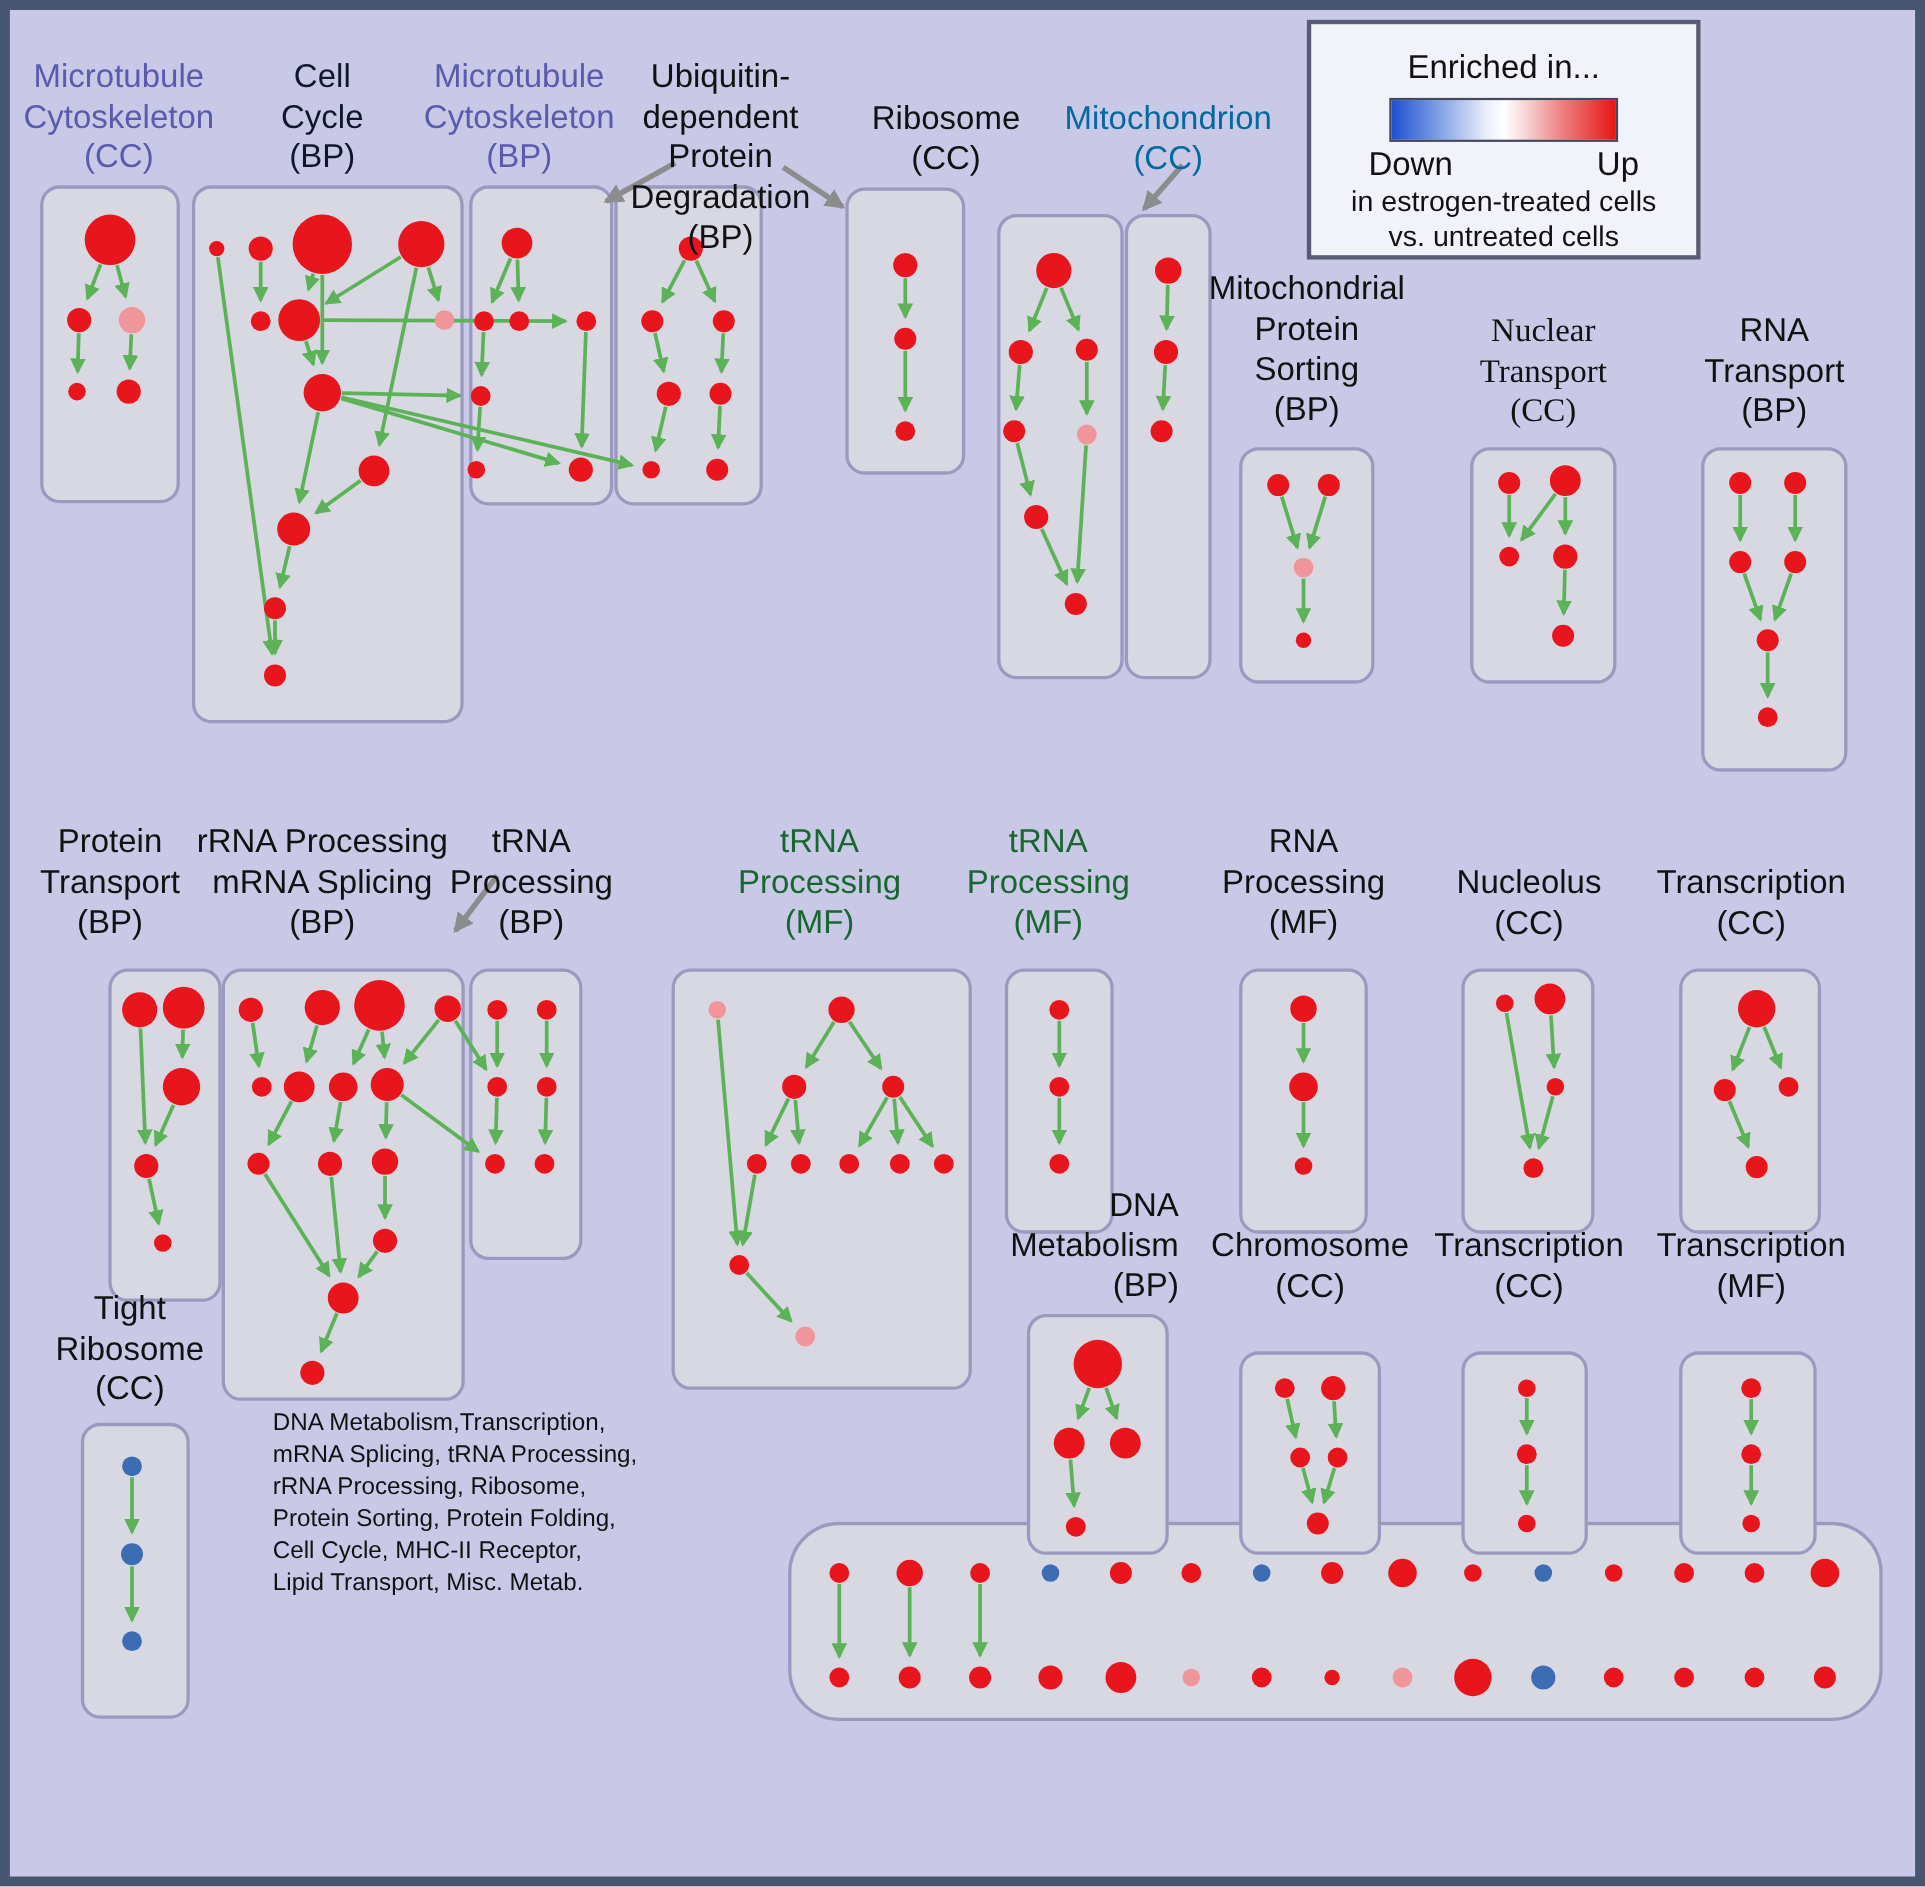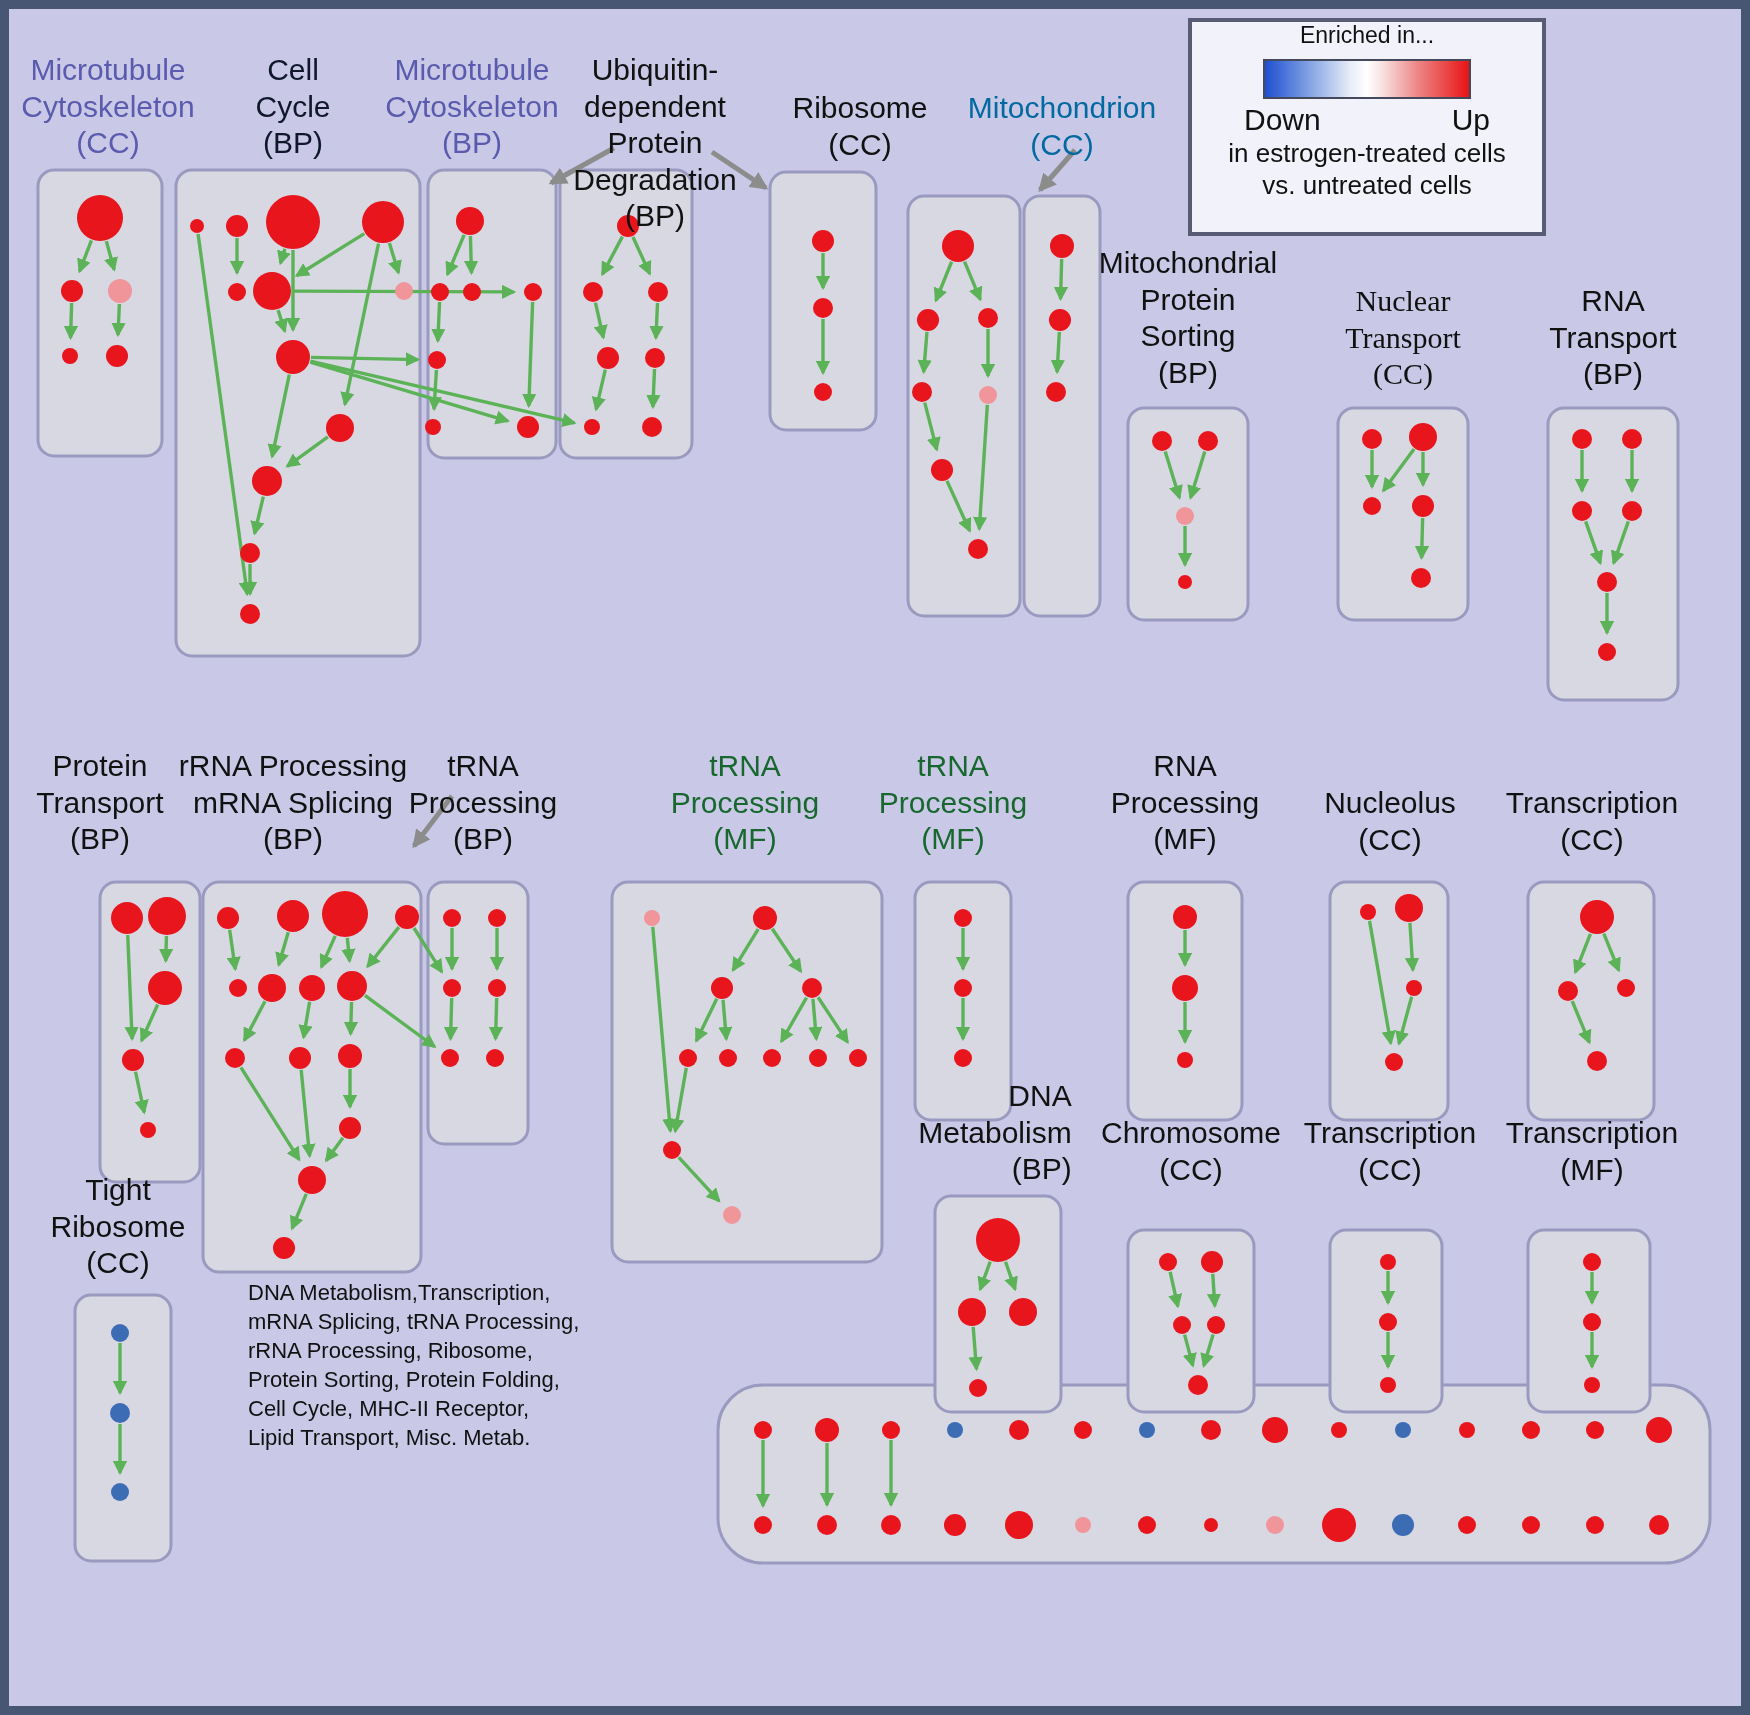--- a/index.html
+++ b/index.html
@@ -13,21 +13,21 @@
   .fig-label{
     position:absolute;transform:translateX(-50%);text-align:center;
     white-space:pre-line;font-size:30px;line-height:1.22;color:#111;
   }
   .fig-label.left{transform:none;text-align:left;line-height:1.32;}
   #legend{
     position:absolute;left:1188px;top:18px;width:358px;height:218px;
     background:#f2f3fa;border:4px solid #575c74;box-sizing:border-box;
     text-align:center;color:#111;
   }
-  .legend-title{font-size:23px;margin-top:0;}
+  .legend-title{font-size:30px;margin-top:23px;}
   #legend-bar{width:208px;height:40px;margin:10px auto 4px auto;border:2px solid #45495c;box-sizing:border-box;}
   .legend-row{display:flex;justify-content:space-between;padding:0 52px;font-size:30px;margin-top:2px;}
   .legend-sub{font-size:26px;line-height:1.24;}
 </style>
 </head>
 <body>
 
 <div id="figure">
   <svg id="diagram" viewBox="0 0 1750 1715">
       <defs>

